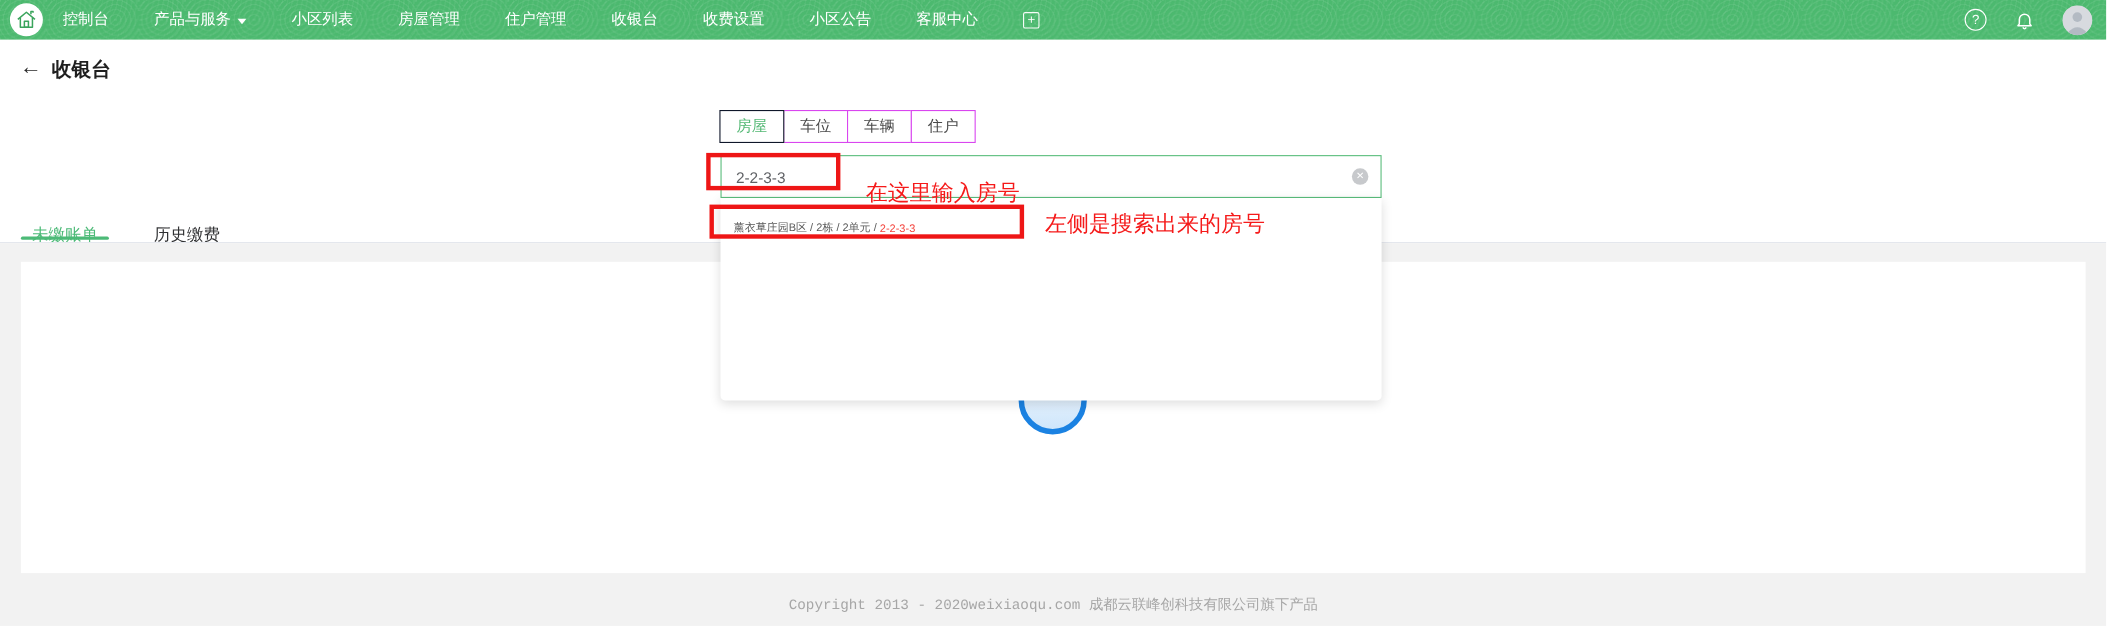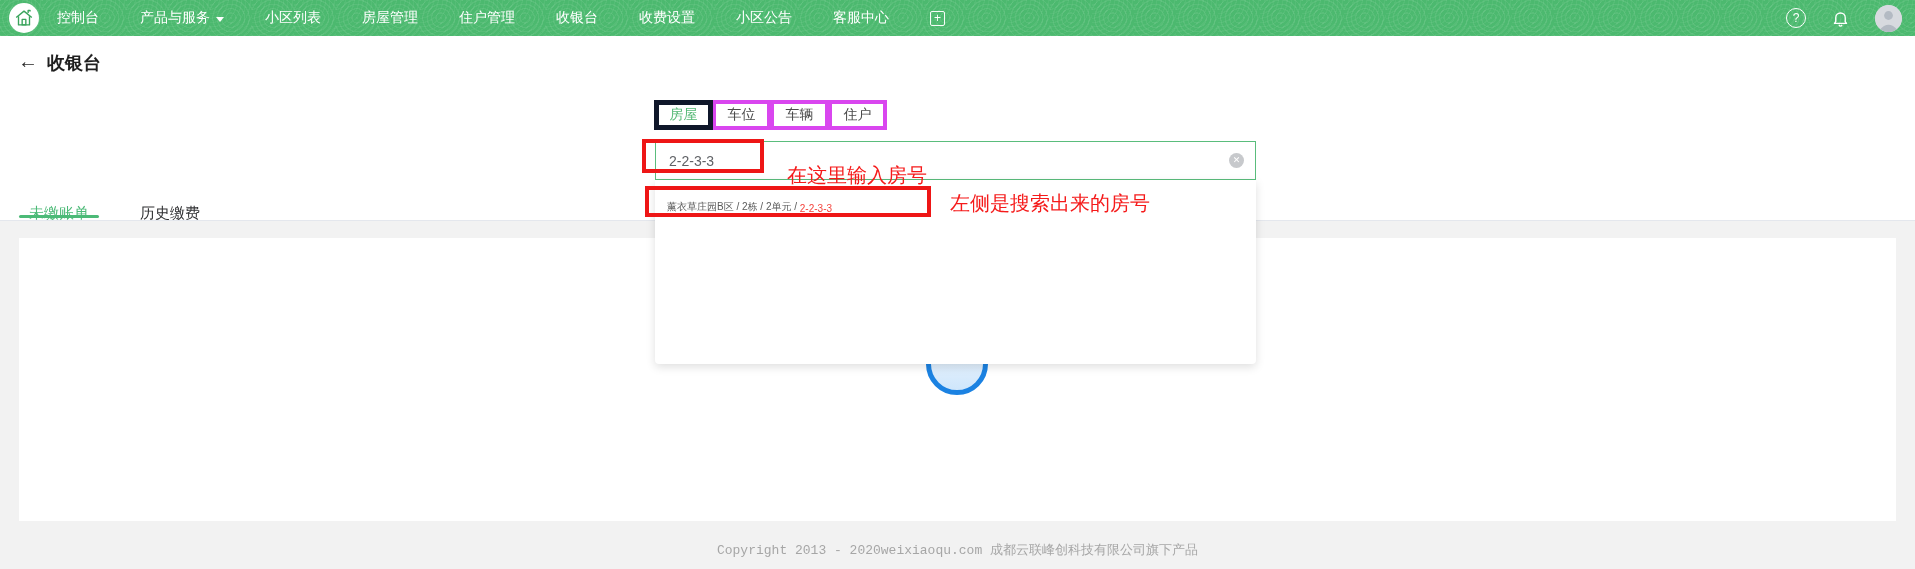--- a/index.html
+++ b/index.html
@@ -46,24 +46,24 @@
   .select-circle{position:absolute;left:926px;top:333px;width:62px;height:62px;border-radius:50%;
                  border:5px solid #1B82E2;background:linear-gradient(#f3f9ff,#cfe6fb);
                  box-sizing:border-box;z-index:2;}
   .empty-msg{position:absolute;left:0;top:411px;width:1915px;text-align:center;
              font-size:19px;color:#333;z-index:2;}
   .footer-text{position:absolute;left:0;top:541px;width:100%;text-align:center;
                font-size:13px;color:#a6a6a6;font-family:Liberation Mono, monospace;}
 
   
   .type-tabs{position:absolute;left:655px;top:100px;display:flex;z-index:3;}
-  .type-tab{width:59px;height:30px;border:4px solid #d946ef;margin-left:-1px;display:flex;
+  .type-tab{width:59px;height:30px;border:1px solid #d946ef;margin-left:-1px;display:flex;
             align-items:center;justify-content:center;font-size:14px;color:#4a4a4a;
             background:#fff;cursor:pointer;box-sizing:border-box;}
-  .type-tab.active{border:5px solid #0f172a;color:#53B874;z-index:2;}
+  .type-tab.active{border:1px solid #0f172a;color:#53B874;z-index:2;}
   .search-box{position:absolute;left:655px;top:141px;width:601px;height:39px;
               border:1px solid #5ABD7C;background:#fff;box-sizing:border-box;z-index:3;}
   .search-box input{position:absolute;left:0;top:0;width:560px;height:37px;border:none;outline:none;
               padding:0 0 0 13px;font-size:14px;color:#606266;background:transparent;
               font-family:"Liberation Sans","DejaVu Sans",sans-serif;}
   .clear-icon{position:absolute;right:11px;top:11px;width:15px;height:15px;border-radius:50%;
               background:#c7c9cc;color:#fff;font-size:9px;display:flex;align-items:center;
               justify-content:center;cursor:pointer;line-height:1;}
   .dropdown{position:absolute;left:655px;top:180px;width:601px;height:184px;background:#fff;
             box-shadow:0 3px 10px rgba(0,0,0,.13);border-radius:0 0 4px 4px;z-index:4;}

